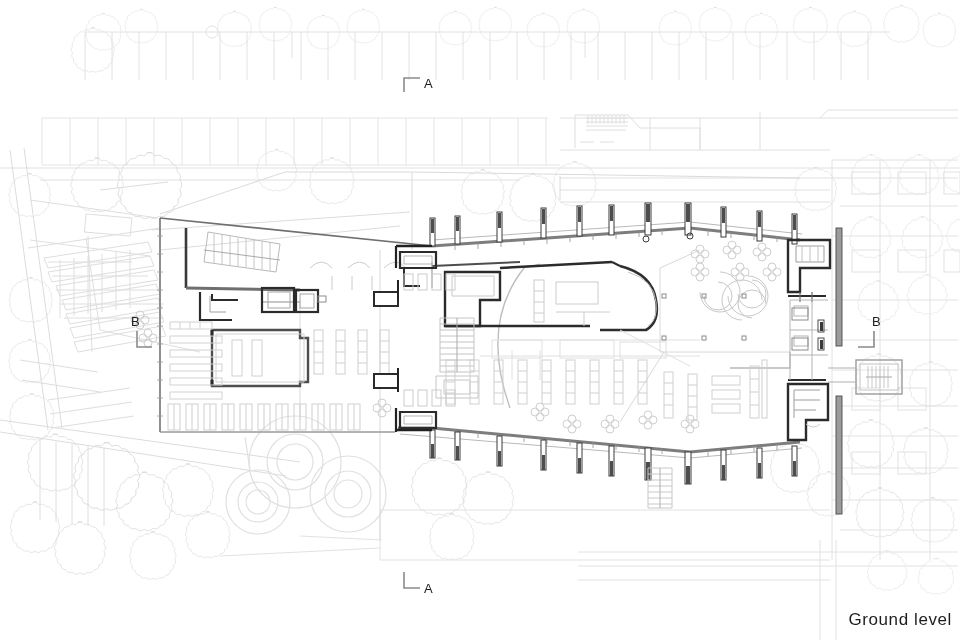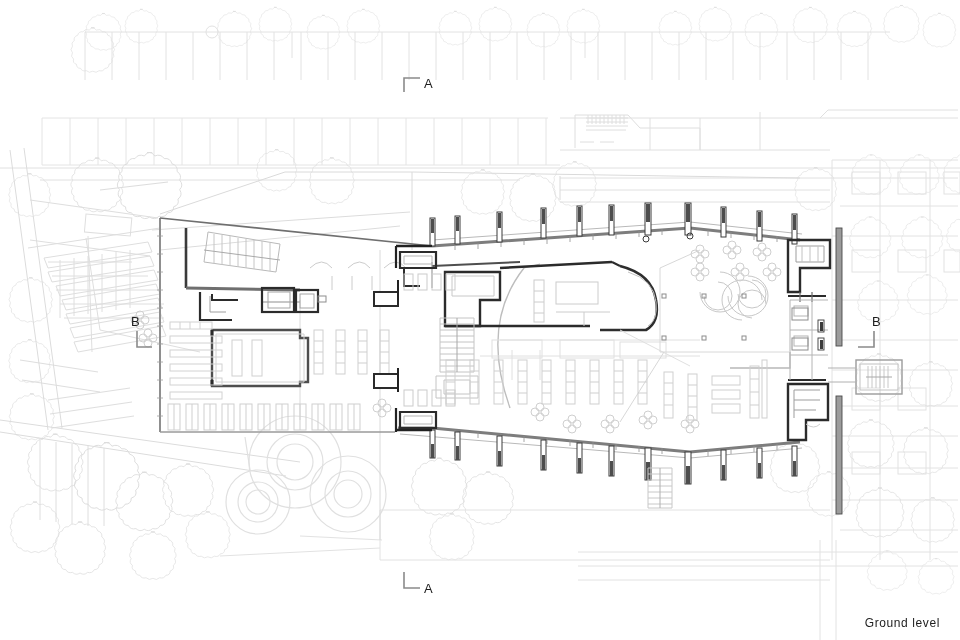--- a/index.html
+++ b/index.html
@@ -21,24 +21,24 @@
   #plan-svg {
     position: absolute;
     left: 0;
     top: 0;
     width: 960px;
     height: 640px;
     display: block;
   }
   .caption {
     position: absolute;
-    right: 20px;
+    right: 8px;
     bottom: 10px;
     font-family: "Liberation Sans", "DejaVu Sans", sans-serif;
-    font-size: 12px;
+    font-size: 17px;
     letter-spacing: 0.6px;
     color: #1d1d1d;
     white-space: nowrap;
     text-align: center;
   }
   text.marker-label {
     font-family: "Liberation Sans", "DejaVu Sans", sans-serif;
     font-size: 13px;
     fill: #1d1d1d;
     letter-spacing: 0.5px;

